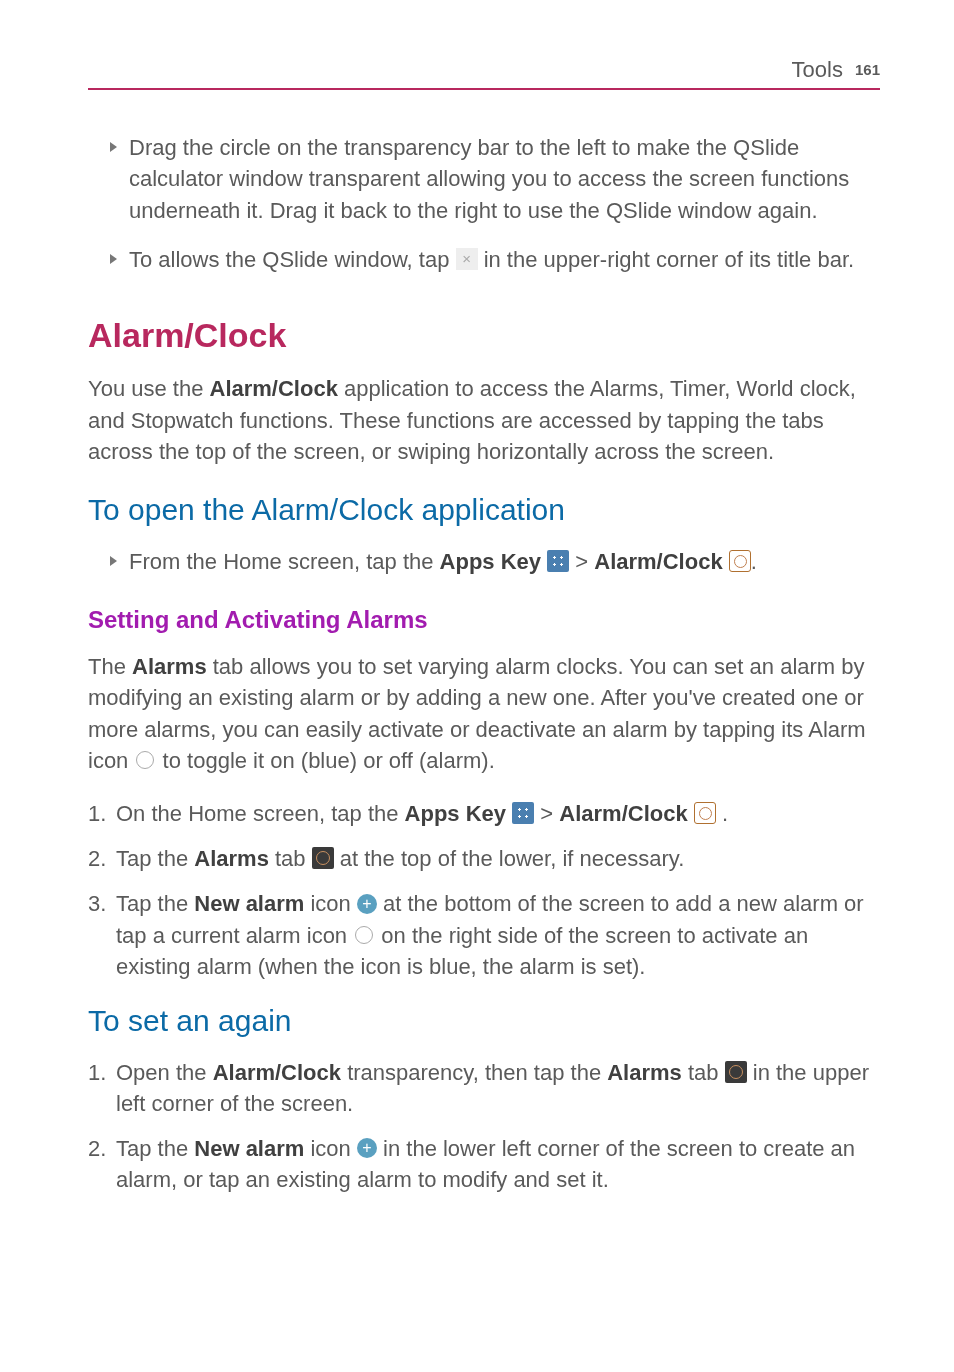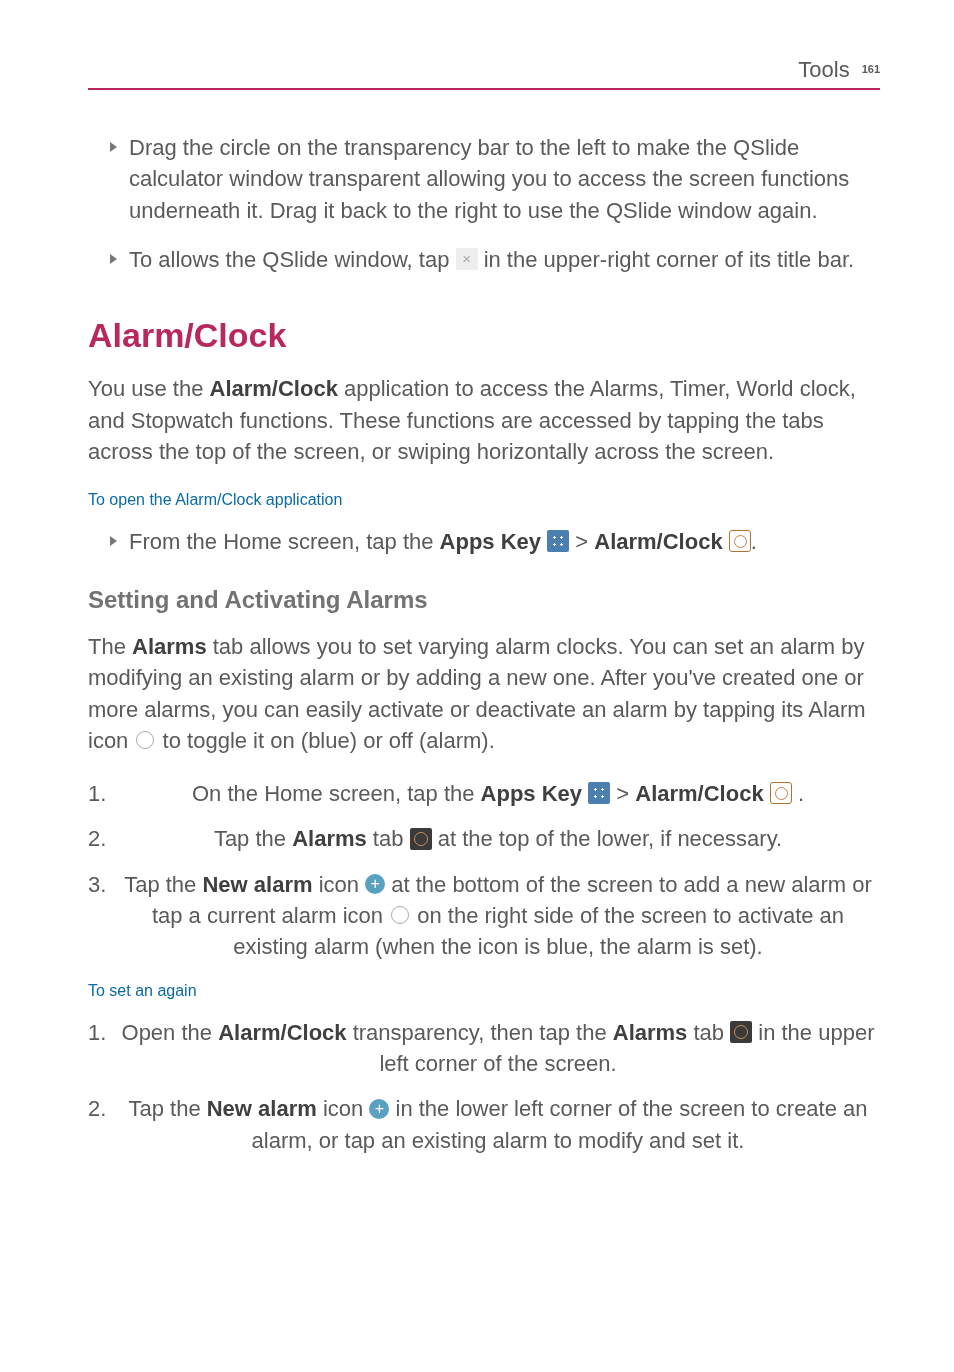--- a/index.html
+++ b/index.html
@@ -23,21 +23,21 @@
       margin-bottom: 42px;
     }
     .header-title {
       color: #5a5a5a;
       font-size: 22px;
       font-weight: 300;
       margin-right: 12px;
     }
     .header-page {
       color: #5a5a5a;
-      font-size: 11px;
+      font-size: 15px;
       font-weight: 600;
     }
     .bullet-item {
       display: flex;
       margin-bottom: 18px;
       margin-left: 22px;
     }
     .triangle {
       width: 0;
       height: 0;
@@ -56,43 +56,42 @@
       font-size: 34px;
       font-weight: 600;
       margin-top: 36px;
       margin-bottom: 14px;
     }
     .body-text {
       margin-bottom: 22px;
     }
     h2.blue {
       color: #0b6aa6;
-      font-size: 16px;
+      font-size: 30px;
       font-weight: 400;
       margin-top: 2px;
       margin-bottom: 14px;
     }
     h2.magenta {
-      color: #737373;
+      color: #a21caf;
       font-size: 24px;
       font-weight: 600;
       margin-top: 26px;
       margin-bottom: 14px;
     }
     .numbered {
       display: flex;
       margin-bottom: 14px;
     }
     .num-label {
       width: 28px;
       flex-shrink: 0;
     }
     .num-body {
       flex: 1;
-      text-align: center;
     }
     .bold { color: #404040; font-weight: 600; }
     .icon-box {
       display: inline-flex;
       align-items: center;
       justify-content: center;
       width: 22px;
       height: 22px;
       vertical-align: middle;
       position: relative;

